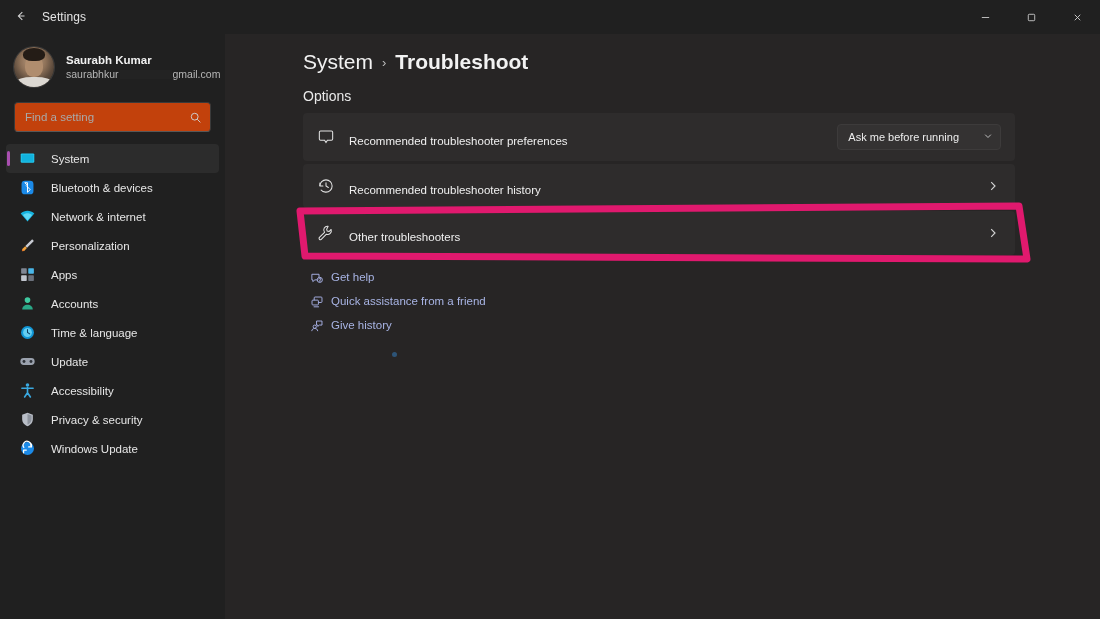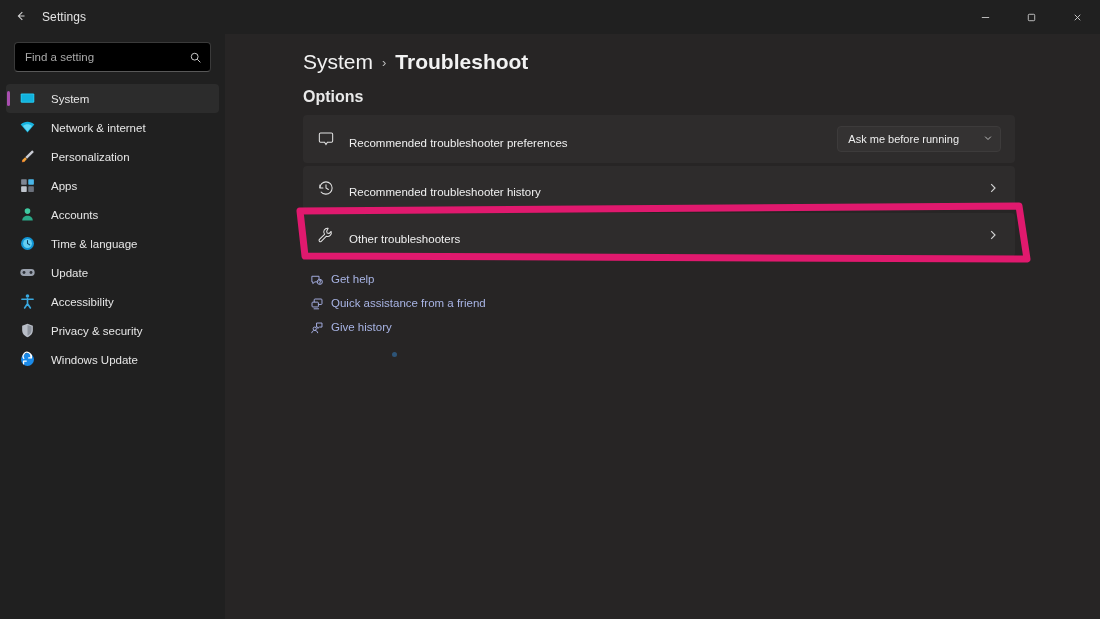--- a/index.html
+++ b/index.html
@@ -70,21 +70,21 @@
   .profile-txt { margin-left:12px; line-height:1.25; }
   .pname { font-size:11.5px; font-weight:bold; color:#f0f0f0; }
   .pmail { font-size:10.5px; color:#b6b6b6; white-space:nowrap; position:relative; }
   .pmail .redact {
     display:inline-block; width:52px; height:9px; vertical-align:-1px;
     background:#232323; margin:0 1px;
   }
 
   .searchwrap { padding:8px 14px 0 14px; }
   .searchbox {
-    position:relative; height:30px; background:#000000;
+    position:relative; height:30px; background:#c2410c;
     border:1px solid #3a3a3a; border-radius:4px;
     border-bottom-color:#585858;
     display:flex; align-items:center;
   }
   .searchbox input {
     flex:1; background:transparent; border:0; outline:0;
     font-family:inherit; font-size:11.5px; color:#d8d8d8;
     padding:0 10px;
   }
   .searchbox input::placeholder { color:#a9a9a9; }
@@ -114,21 +114,21 @@
   }
   .breadcrumb {
     display:flex; align-items:baseline; padding:16px 0 0 78px;
     font-size:21px; color:#f2f2f2;
   }
   .bc-seg { font-weight:normal; }
   .bc-sep { margin:0 9px; font-size:13px; color:#bdbdbd; position:relative; top:-2px; }
   .bc-cur { font-weight:bold; }
 
   .section-label {
-    padding:14px 0 0 78px; font-size:16px; font-weight:bold; color:#e9e9e9;
+    padding:14px 0 0 78px; font-size:14px; font-weight:normal; color:#e9e9e9;
   }
 
   .cards { margin:9px 0 0 78px; width:712px; }
   .card {
     background:#2e2c2c; border-radius:4px;
     display:flex; align-items:center;
     padding:0 14px 0 0; position:relative;
   }
   .card + .card { margin-top:3px; }
   .card.tall { height:48px; }
@@ -199,20 +199,31 @@
       <div class="wc">
         <svg width="11" height="11" viewBox="0 0 12 12" stroke="#d0d0d0" stroke-width="1">
             <path d="M3 3l6 6M9 3l-6 6"></path>
           </svg>
       </div>
     </div>
   </div>
 
   <div class="sidebar">
 
+    <div class="profile">
+      <div class="avatar">
+        <div class="shirt"></div>
+        <div class="face"></div>
+        <div class="hair"></div>
+      </div>
+      <div class="profile-txt">
+        <div class="pname">Saurabh Kumar</div>
+        <div class="pmail"><span>saurabhkur</span><span class="redact"></span><span>gmail.com</span></div>
+      </div>
+    </div>
 
     <div class="searchwrap">
       <div class="searchbox">
         <input type="text" placeholder="Find a setting" style="">
         <span class="search-ico">
           <svg width="13" height="13" viewBox="0 0 16 16" fill="none" stroke="#cfcfcf" stroke-width="1.2">
             <circle cx="7" cy="7" r="4.2"></circle>
               <path d="M10.2 10.2L14 14"></path>
           </svg>
         </span>
@@ -224,20 +235,29 @@
       <div class="navitem sel">
         <span class="nav-ico">
           <svg width="17" height="17" viewBox="0 0 20 20">
             <rect x="2" y="4" width="16" height="11" rx="1.4" fill="#22c7ef"></rect>
             <rect x="3.2" y="5.2" width="13.6" height="8.6" rx="1" fill="#12b2dd"></rect>
           </svg>
         </span>
         <span class="nav-label">System</span>
       </div>
 
+      <div class="navitem">
+        <span class="nav-ico">
+          <svg width="17" height="17" viewBox="0 0 20 20">
+            <rect x="3" y="2" width="14" height="16" rx="4" fill="#1b8ae8"></rect>
+            <path d="M10 4.4v11.2l3.2-3.1-5-5m1.8-.1l-3.2-3L10 4.4" fill="none" stroke="#fff" stroke-width="1.15" stroke-linejoin="round"></path>
+          </svg>
+        </span>
+        <span class="nav-label">Bluetooth &amp; devices</span>
+      </div>
 
       <div class="navitem">
         <span class="nav-ico">
           <svg width="17" height="17" viewBox="0 0 20 20">
             <path d="M2 6.5C4.4 4.3 7.1 3.2 10 3.2s5.6 1.1 8 3.3L10 16z" fill="#16b4e0"></path>
             <path d="M4.6 8.3C6.3 6.9 8.1 6.2 10 6.2s3.7.7 5.4 2.1L10 14.6z" fill="#5fd8f5"></path>
           </svg>
         </span>
         <span class="nav-label">Network &amp; internet</span>
       </div>

